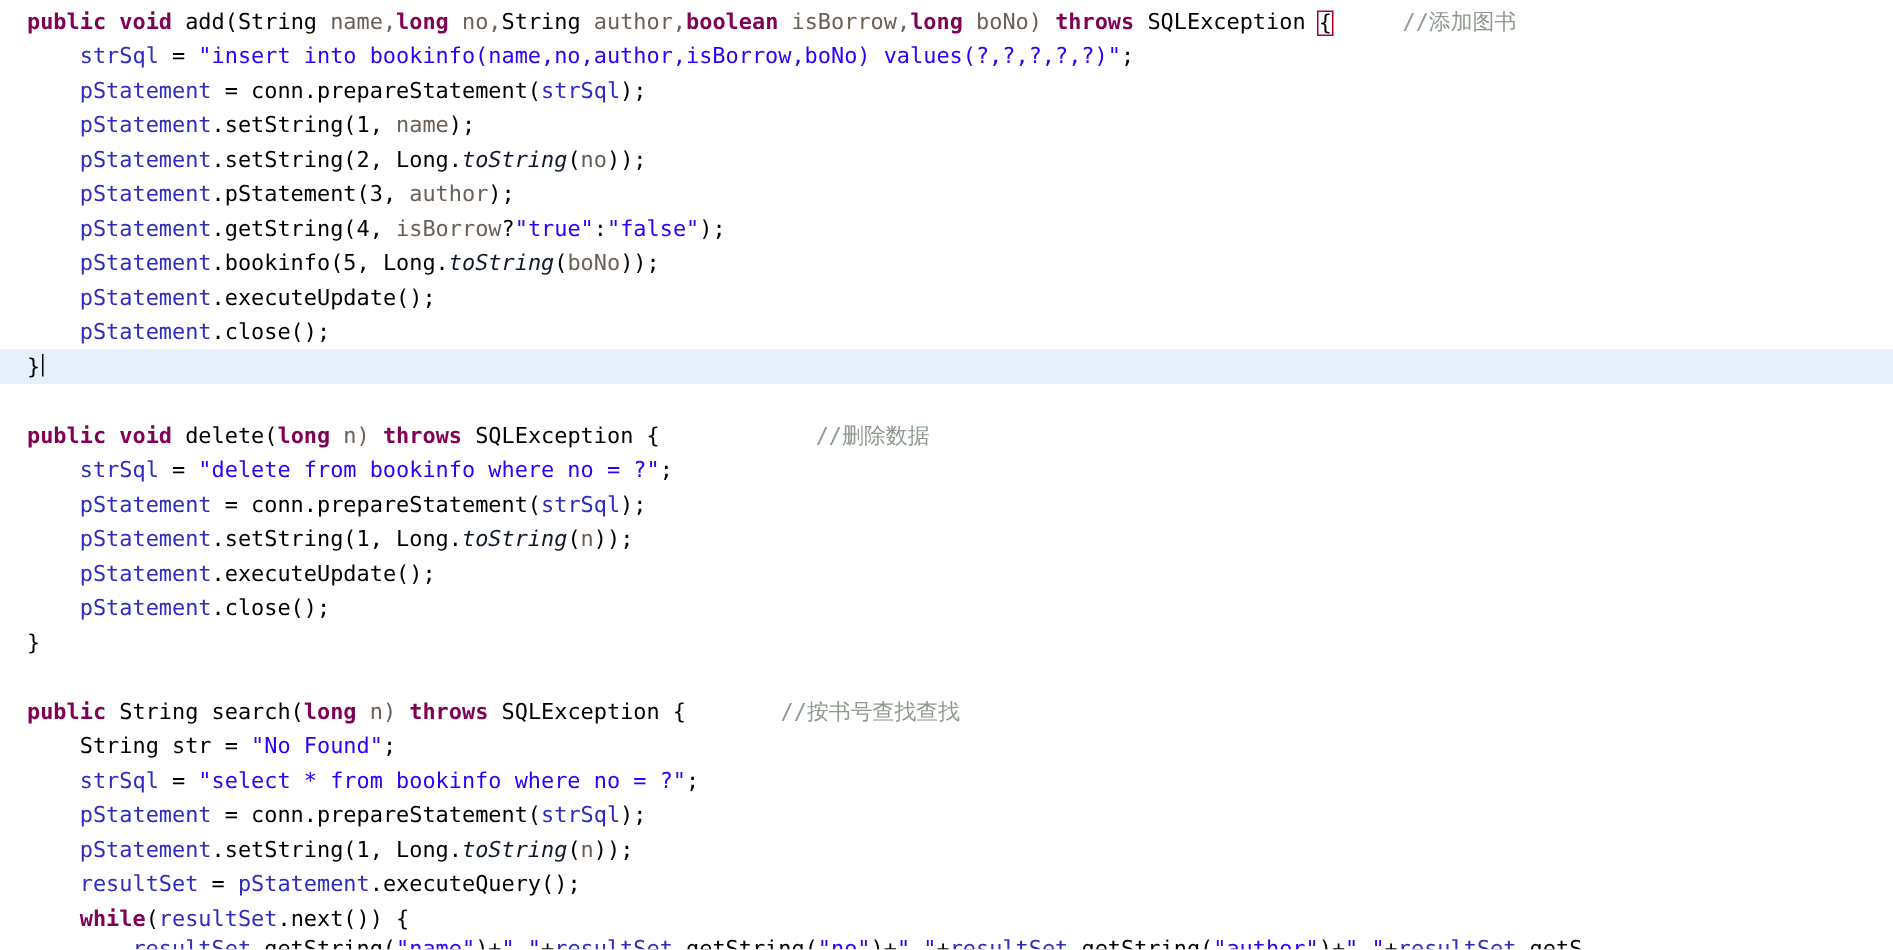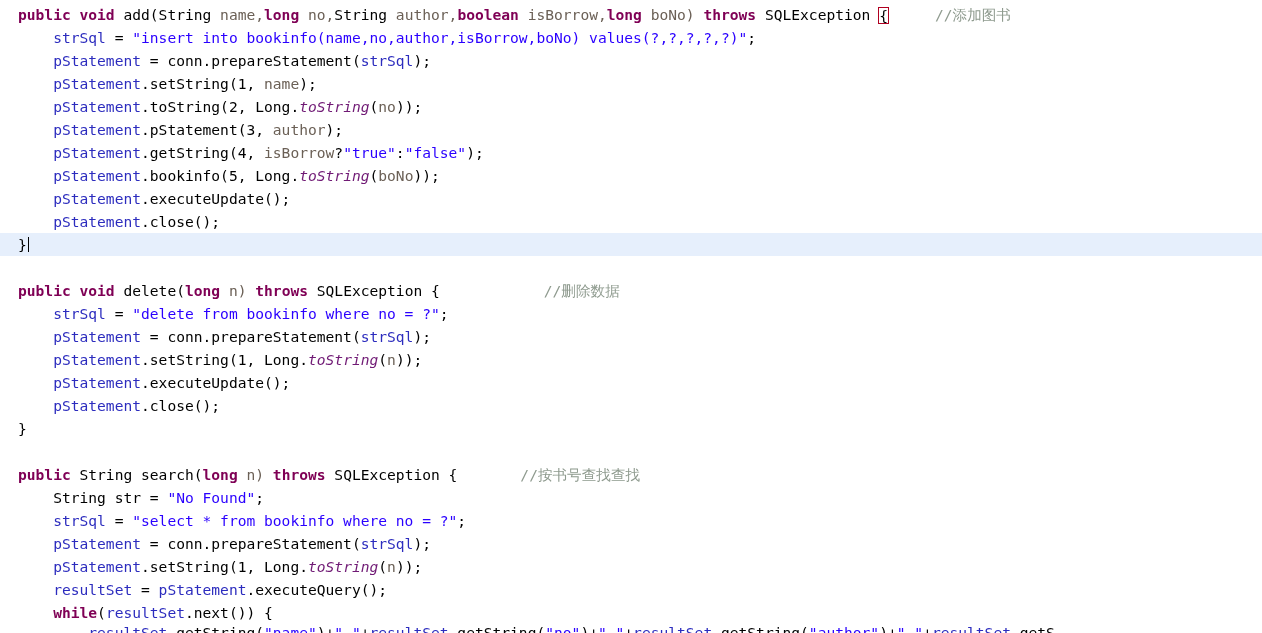--- a/index.html
+++ b/index.html
@@ -45,21 +45,21 @@
     background: #e6effc;
   }
 
   
   .kw       { color: #7f0055; font-weight: bold; }
   .str      { color: #2a00ff; }
   .cmt      { color: #8e9a8e; }
   .fld      { color: #2c2cbe; }
   .param    { color: #6b6056; }
   .plain    { color: #000000; }
-  .stat     { color: #701a75; font-style: italic; }
+  .stat     { color: #0f172a; font-style: italic; }
   .type     { color: #000000; }
 
   
   .brk-match {
     display: inline-block;
     border: 1px solid #b00020;
     line-height: 15px;
     padding: 0 0px;
     margin: 0 -1px;
     position: relative;
@@ -95,21 +95,21 @@
   <div class="code-area">
 
     <div class="line"><span class="kw">public</span> <span class="kw">void</span><span class="plain"> add(</span><span class="type">String</span><span class="param"> name,</span><span class="kw">long</span><span class="param"> no,</span><span class="type">String</span><span class="param"> author,</span><span class="kw">boolean</span><span class="param"> isBorrow,</span><span class="kw">long</span><span class="param"> boNo) </span><span class="kw">throws</span><span class="type"> SQLException </span><span class="plain brk-match">{</span><span class="cmt" style="margin-left:47px;">//添加图书</span></div>
 
     <div class="line"><span>    </span><span class="fld">strSql</span><span class="plain"> = </span><span class="str">"insert into bookinfo(name,no,author,isBorrow,boNo) values(?,?,?,?,?)"</span><span class="plain">;</span></div>
 
     <div class="line"><span>    </span><span class="fld">pStatement</span><span class="plain"> = </span><span class="plain">conn.prepareStatement(</span><span class="fld">strSql</span><span class="plain">);</span></div>
 
     <div class="line"><span>    </span><span class="fld">pStatement</span><span class="plain">.setString(1, </span><span class="param">name</span><span class="plain">);</span></div>
 
-    <div class="line"><span>    </span><span class="fld">pStatement</span><span class="plain">.toString(2, </span><span class="type">Long.</span><span class="stat">toString</span><span class="plain">(</span><span class="param">no</span><span class="plain">));</span></div>
+    <div class="line"><span>    </span><span class="fld">pStatement</span><span class="plain">.setString(2, </span><span class="type">Long.</span><span class="stat">toString</span><span class="plain">(</span><span class="param">no</span><span class="plain">));</span></div>
 
     <div class="line"><span>    </span><span class="fld">pStatement</span><span class="plain">.pStatement(3, </span><span class="param">author</span><span class="plain">);</span></div>
 
     <div class="line"><span>    </span><span class="fld">pStatement</span><span class="plain">.getString(4, </span><span class="param">isBorrow</span><span class="plain">?</span><span class="str">"true"</span><span class="plain">:</span><span class="str">"false"</span><span class="plain">);</span></div>
 
     <div class="line"><span>    </span><span class="fld">pStatement</span><span class="plain">.bookinfo(5, </span><span class="type">Long.</span><span class="stat">toString</span><span class="plain">(</span><span class="param">boNo</span><span class="plain">));</span></div>
 
     <div class="line"><span>    </span><span class="fld">pStatement</span><span class="plain">.executeUpdate();</span></div>
 
     <div class="line"><span>    </span><span class="fld">pStatement</span><span class="plain">.close();</span></div>

